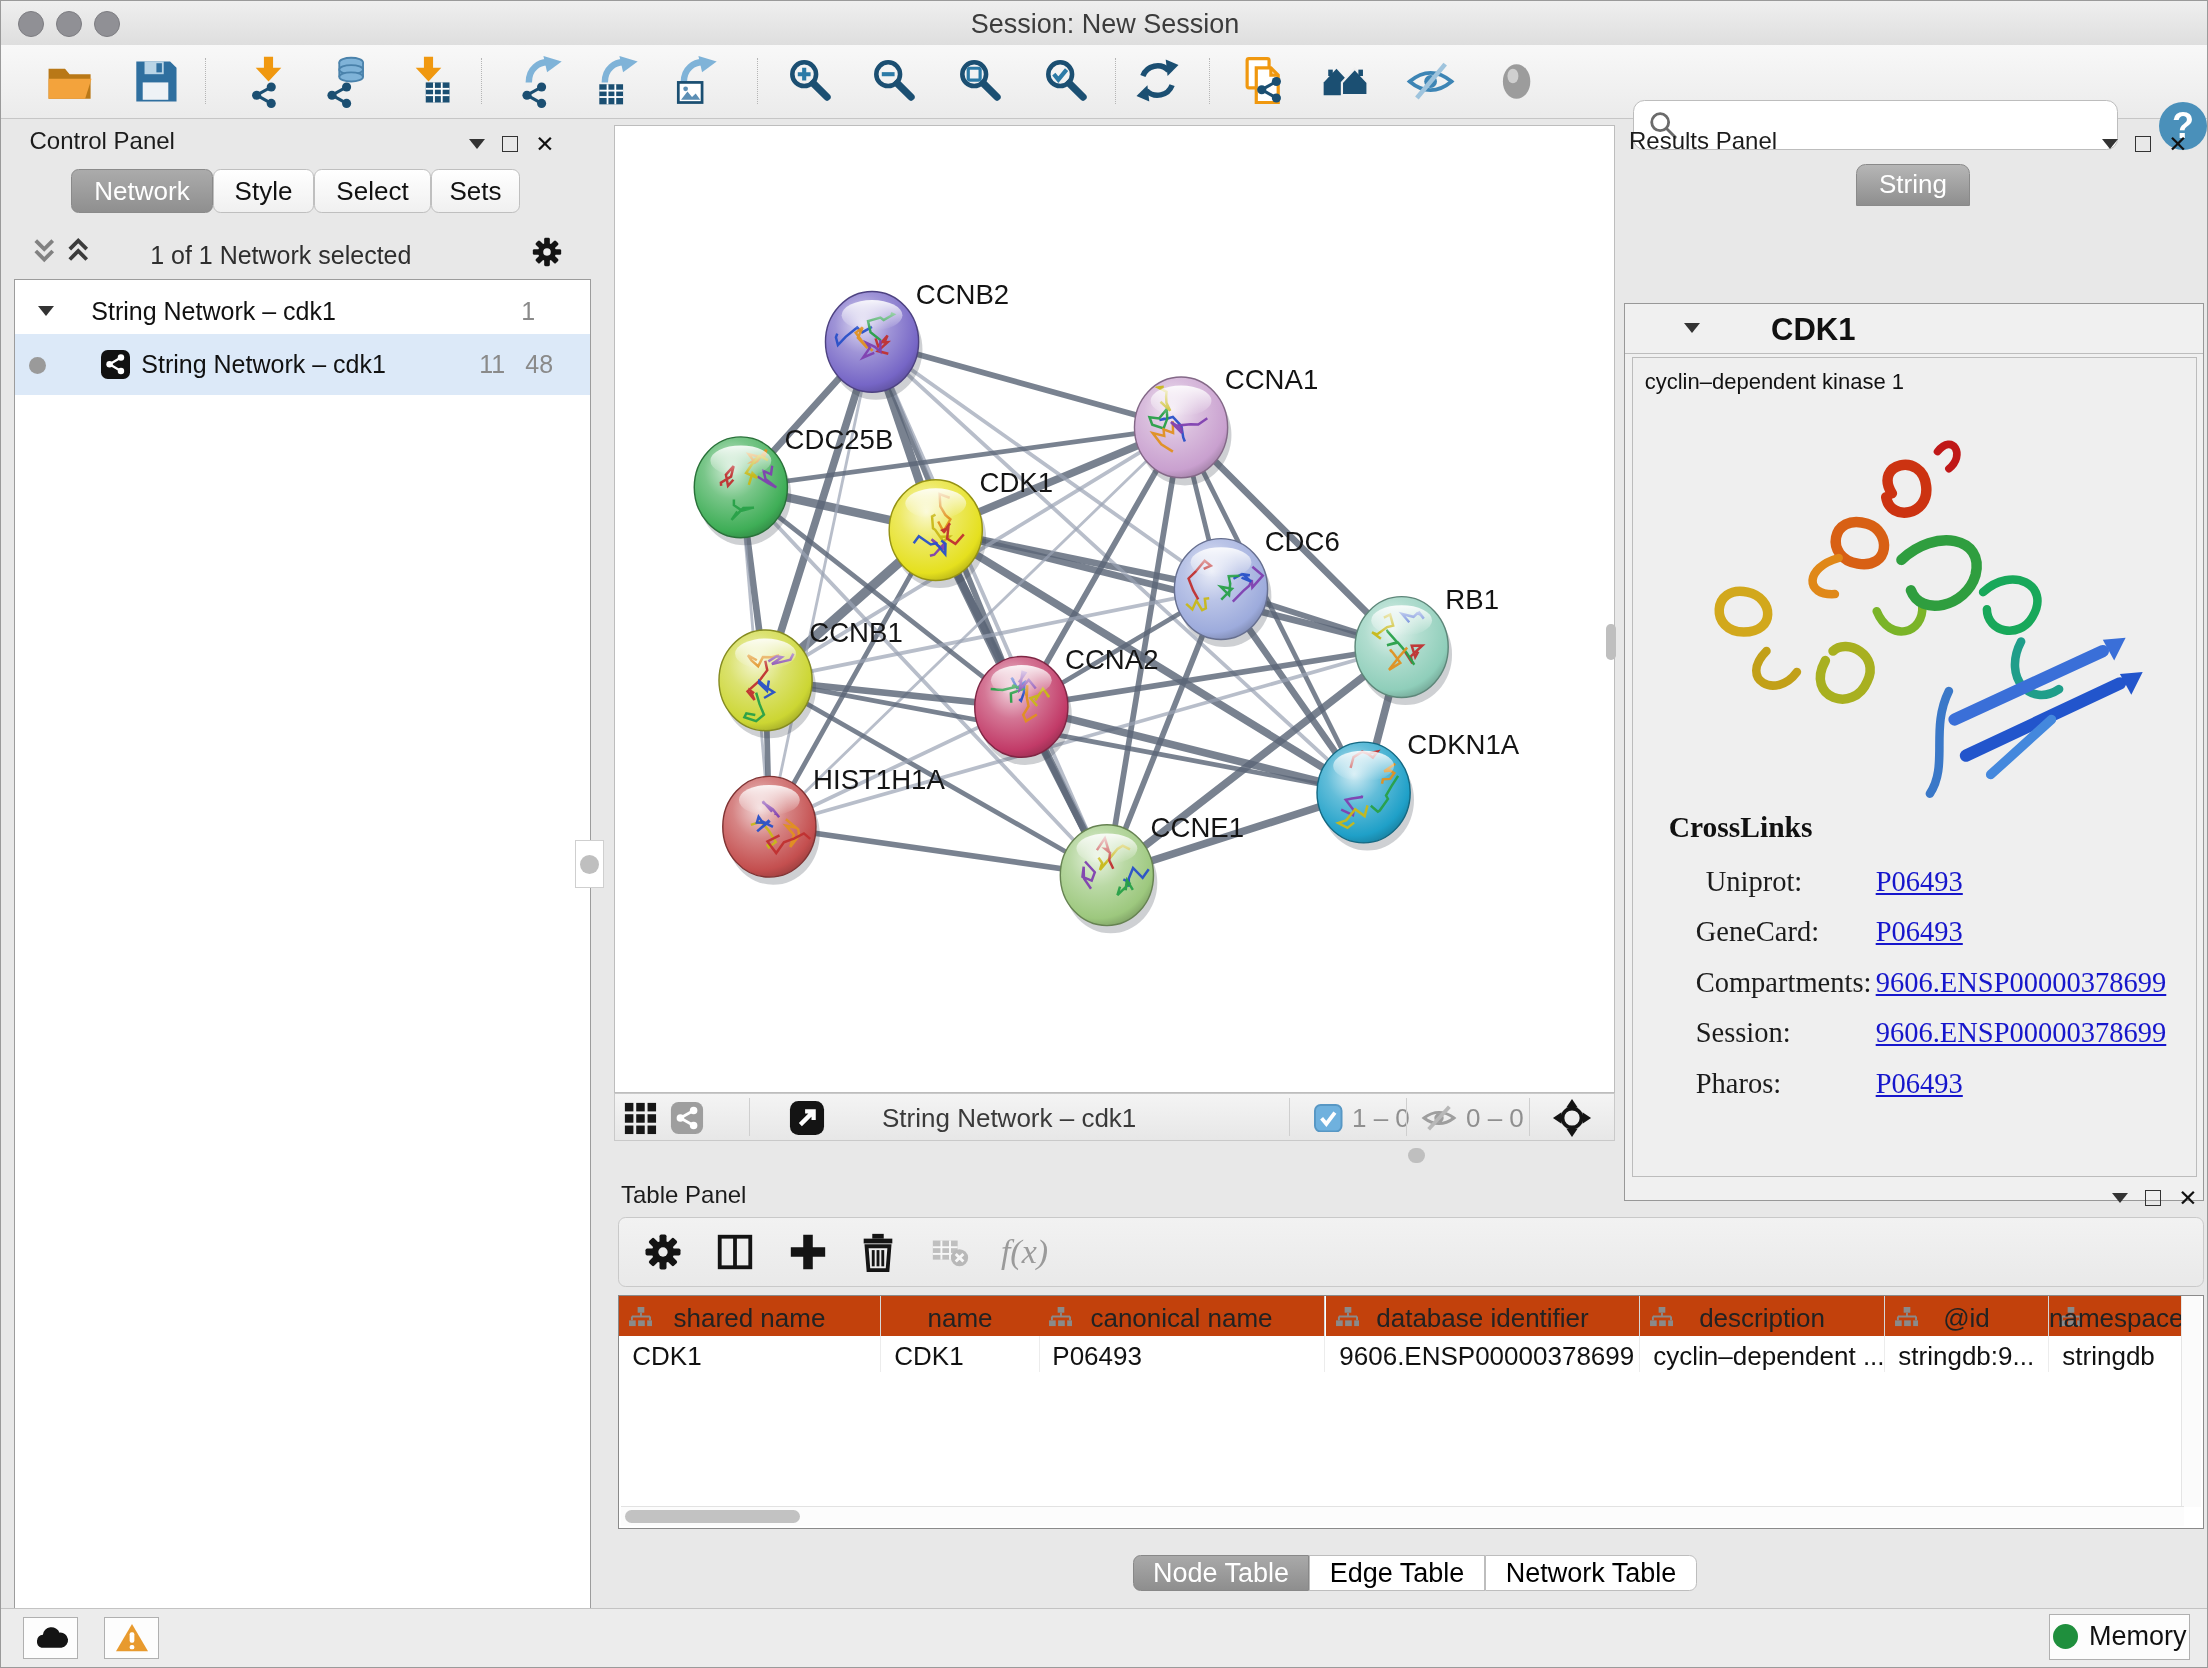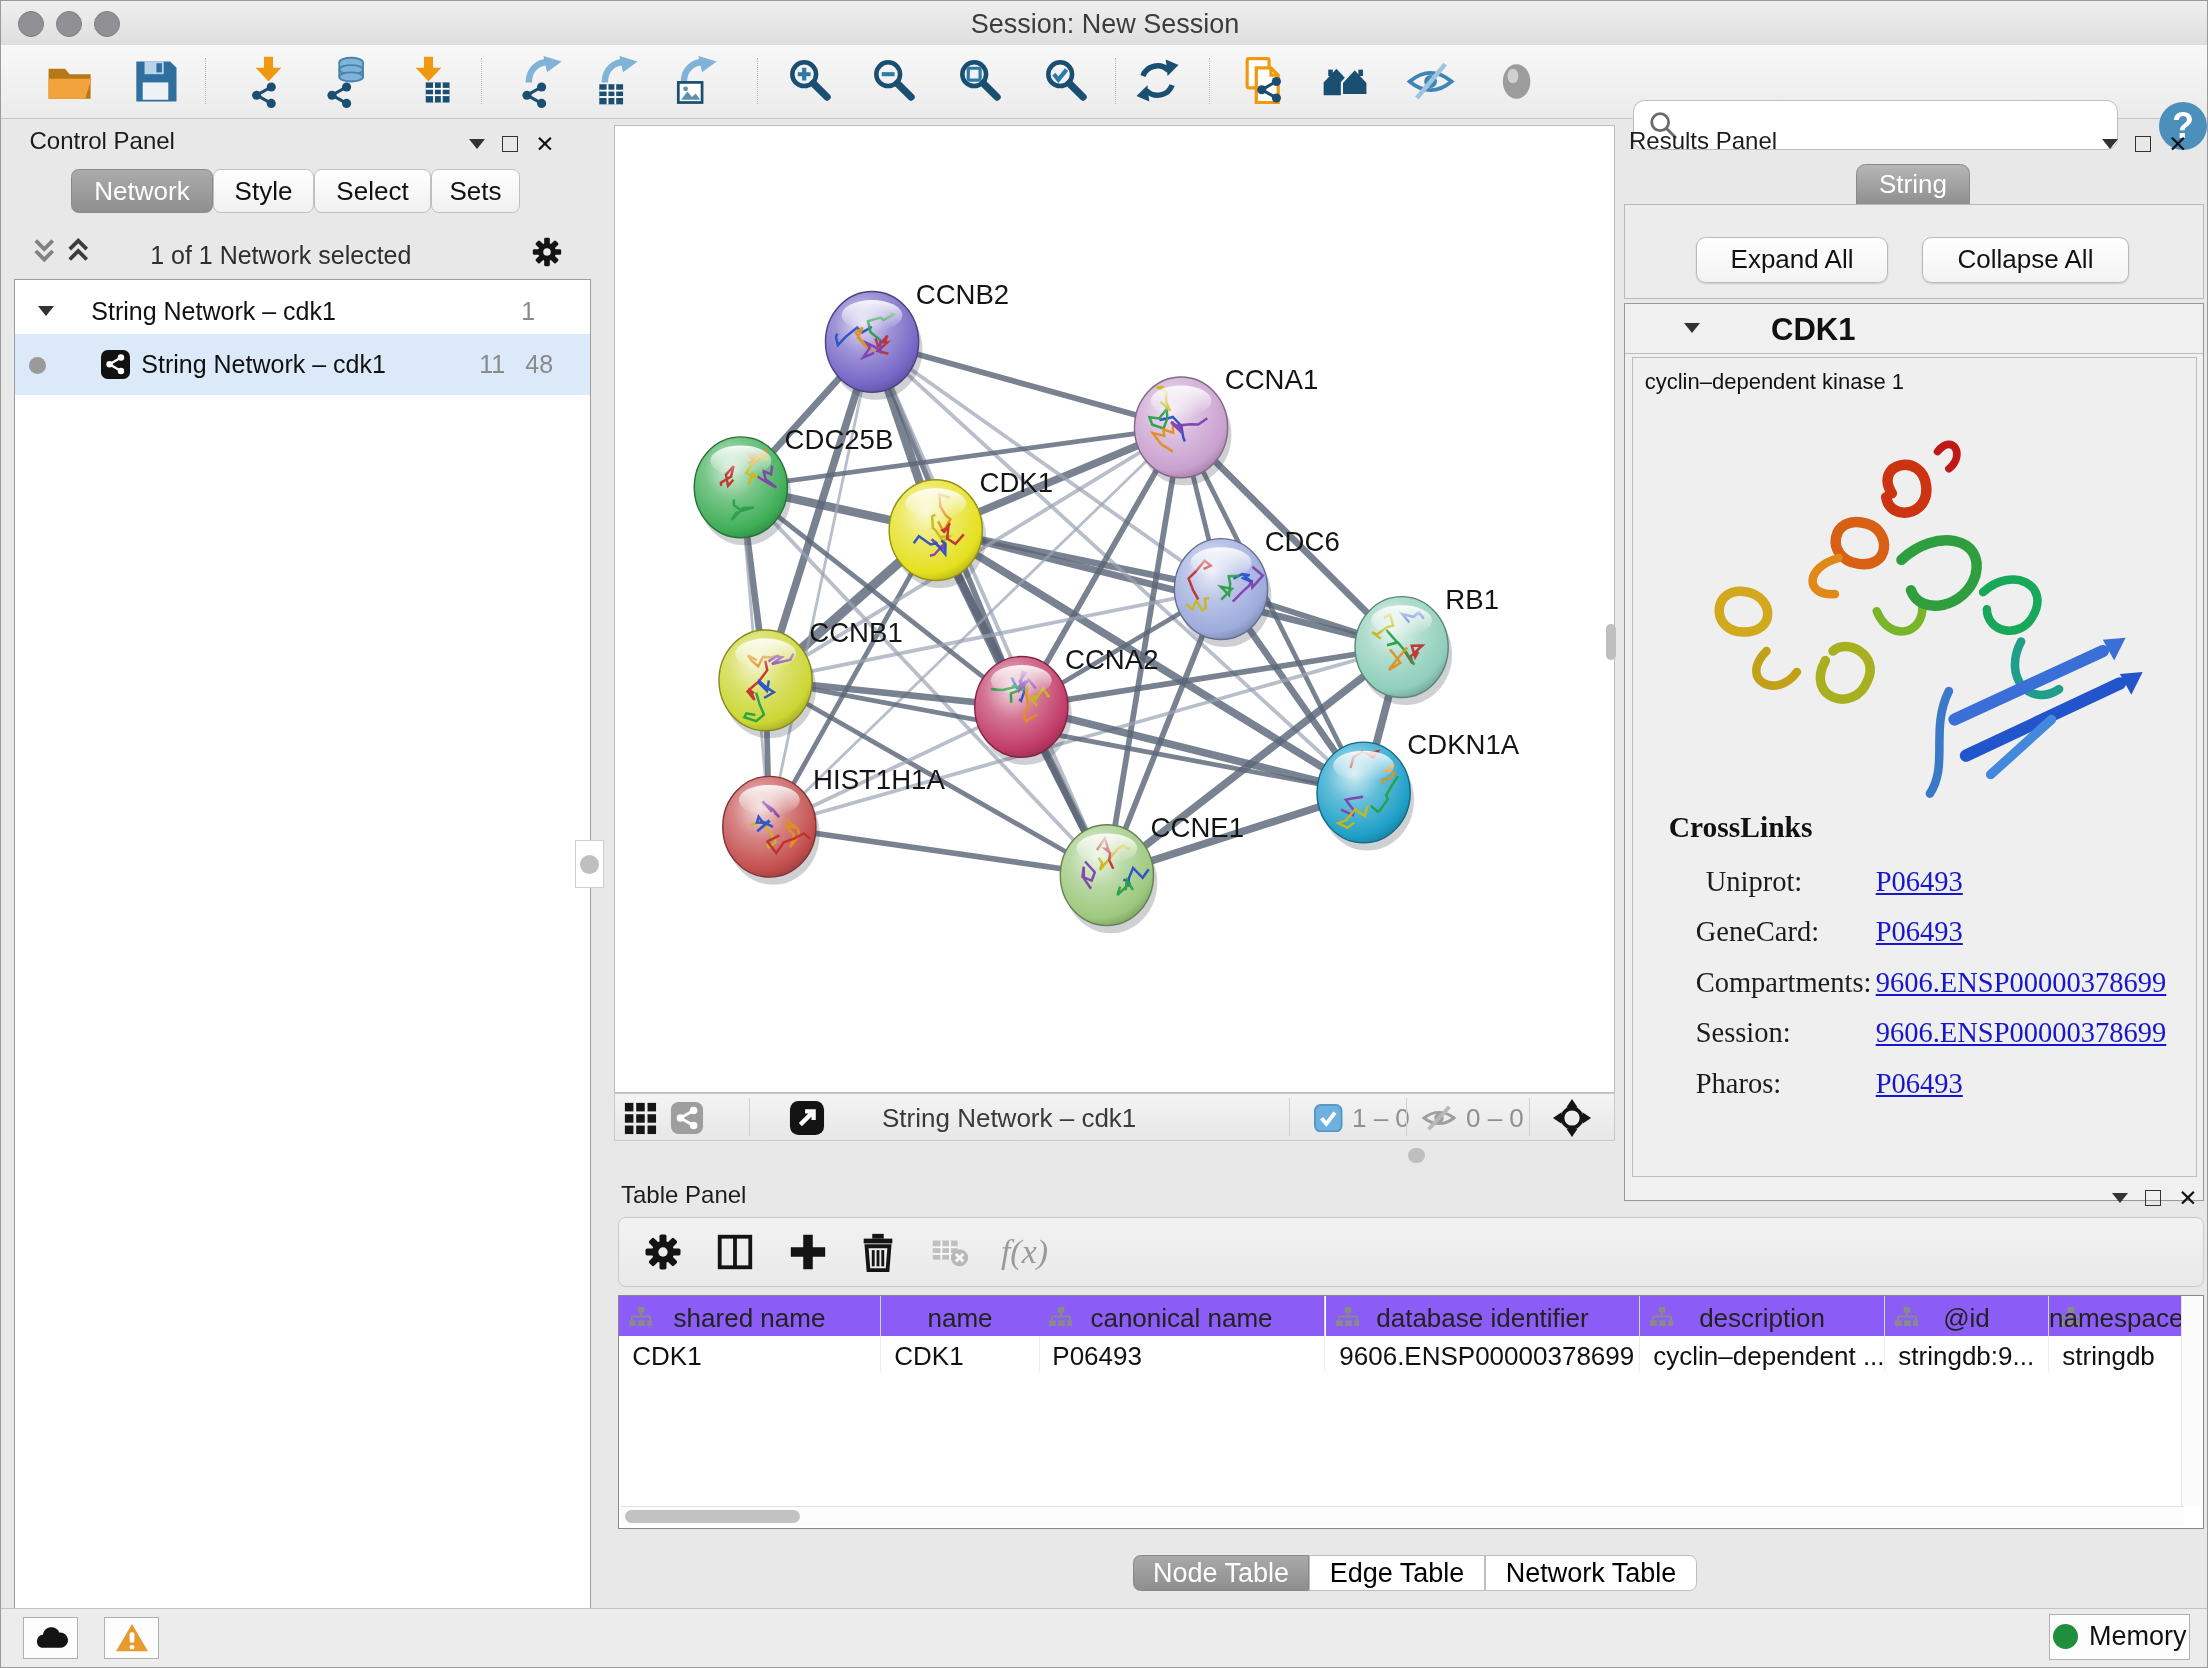--- a/index.html
+++ b/index.html
@@ -59,21 +59,21 @@
   #rp-content{position:absolute;left:6.7px;top:53px;width:565px;height:820px;background:#efefef;border:1px solid #bcbcbc;box-sizing:border-box;}
   .xl-label{position:absolute;left:63px;font-family:"Liberation Serif","DejaVu Serif",serif;font-size:28.5px;color:#1c1c1c;}
   .xl-link{position:absolute;left:243px;font-family:"Liberation Serif","DejaVu Serif",serif;font-size:28.5px;
            color:#1616cc;text-decoration:underline;cursor:pointer;white-space:nowrap;}
   
   #tp-toolbar{left:617px;top:1216px;width:1586px;height:70px;background:linear-gradient(#f2f2f2,#e9e9e9);
               border:1px solid #c9c9c9;border-radius:7.6px;box-sizing:border-box;}
   .tpi{position:absolute;top:7.6px;width:53px;height:53px;display:flex;align-items:center;justify-content:center;cursor:pointer;}
   #fxlbl{font-family:"Liberation Serif","DejaVu Serif",serif;font-style:italic;font-size:34px;color:#9a9a9a;}
   #tablebox{left:617px;top:1294px;width:1586px;height:234px;background:#fff;border:1.9px solid #8a8a8a;box-sizing:border-box;}
-  .thcell{position:absolute;top:0;height:40px;background:#8b5cf6;border-right:1px solid #d7d7d7;box-sizing:border-box;}
+  .thcell{position:absolute;top:0;height:40px;background:#c2410c;border-right:1px solid #d7d7d7;box-sizing:border-box;}
   .thcell span.lbl{position:absolute;width:100%;text-align:center;top:6.7px;font-size:26px;color:#222;}
   .thicon{position:absolute;left:9.5px;top:10.5px;}
   .tdcell{position:absolute;top:40px;height:36px;font-size:26px;color:#111;padding-top:4.8px;box-sizing:border-box;
           border-right:1px solid #ececec;}
   .tdcell span{margin-left:13.3px;white-space:nowrap;}
   #hscroll{position:absolute;left:1.9px;bottom:1.9px;width:1563px;height:19px;background:#fcfcfc;border-top:1px solid #e2e2e2;}
   #hscroll .handle{position:absolute;left:3.8px;top:2.9px;width:175px;height:13.3px;border-radius:6.7px;background:#c2c2c2;}
   #vscroll{position:absolute;right:1.9px;top:0px;width:19px;height:211px;background:#fbfbfb;border-left:1px solid #e5e5e5;}
   .btab{position:absolute;top:0;height:36px;box-sizing:border-box;border:1px solid #bdbdbd;background:#fff;
         color:#000000;font-size:27px;text-align:center;line-height:34px;cursor:pointer;}
@@ -725,24 +725,20 @@
   </div>
   <div class="abs handledot" style="left:1407px;top:1147px;width:17px;height:15px;border-radius:7.6px"></div>
 
   <div class="abs ptitle" style="left:1628px;top:126px">Results Panel</div>
   <div class="abs pctl" style="left:2101px;top:135px">
     <div class="tri"></div>
     <div class="sq"></div>
     <div class="xx">✕</div>
   </div>
   <div id="rp-tab" class="abs">String</div>
-  <div id="rp-box1" class="abs">
-    <div class="rbtn" style="left:71px;width:190px">Expand All</div>
-    <div class="rbtn" style="left:297px;width:205px">Collapse All</div>
-  </div>
   <div id="rp-box2" class="abs">
     <div id="rp-gene-hdr">
       <div class="tri abs" style="left:59px;top:19px"></div>
       <div class="abs" style="left:146px;top:7.6px;font-size:31px;font-weight:bold;color:#111">CDK1</div>
     </div>
     <div id="rp-content">
       <div class="abs" style="left:12px;top:11.4px;font-size:22px;color:#111">cyclin–dependent kinase 1</div>
       <svg class="abs" style="left:19px;top:48px" width="514" height="399" viewBox="0 0 540 420">
         <g fill="none" stroke-linecap="round" stroke-linejoin="round">
           <path d="M300 48 C 316 28 330 52 312 66" stroke="#c01818" stroke-width="8"></path>

